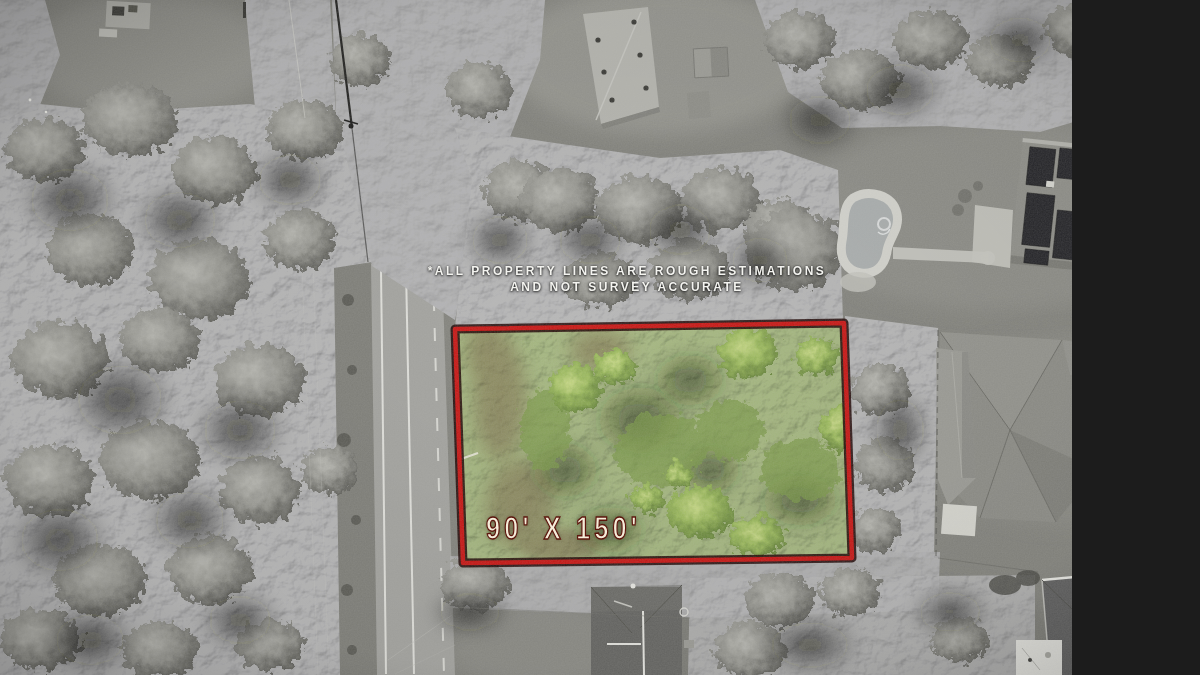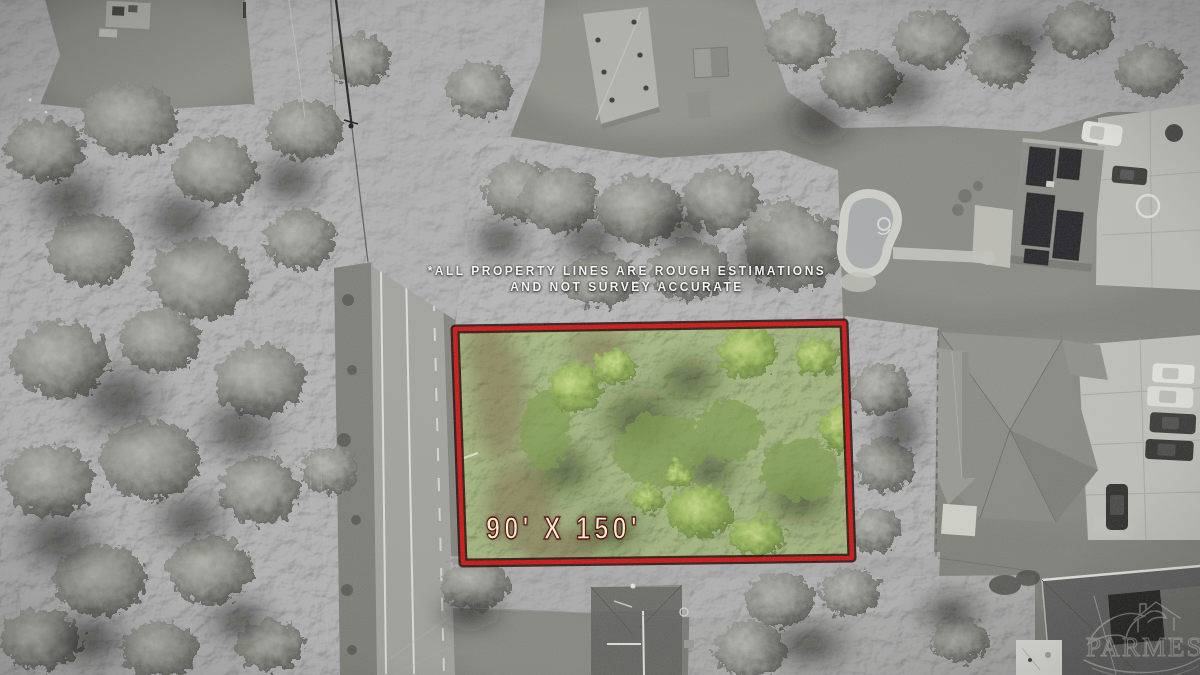--- a/index.html
+++ b/index.html
@@ -1,16 +1,16 @@
 <!DOCTYPE html>
 <html><head>
 <meta charset="utf-8">
 <style>
   html,body{margin:0;padding:0;background:#1c1c1c;}
-  .stage{position:relative;width:1200px;height:675px;overflow:hidden;background:#84847e;
+  .stage{position:relative;width:1072px;height:675px;overflow:hidden;background:#84847e;
          font-family:"Liberation Sans",sans-serif;}
   .stage svg{position:absolute;inset:0;display:block;}
   .blob{filter:url(#blob);}
   .blob2{filter:url(#blob2);}
   .soft{filter:url(#soft);}
   .soft2{filter:url(#soft2);}
   .disclaimer{
     position:absolute;left:627px;top:263px;transform:translateX(-50%) scaleX(.96);
     text-align:center;font-weight:700;font-size:12.5px;line-height:16px;
     letter-spacing:2.6px;color:#f4f4f0;white-space:nowrap;

